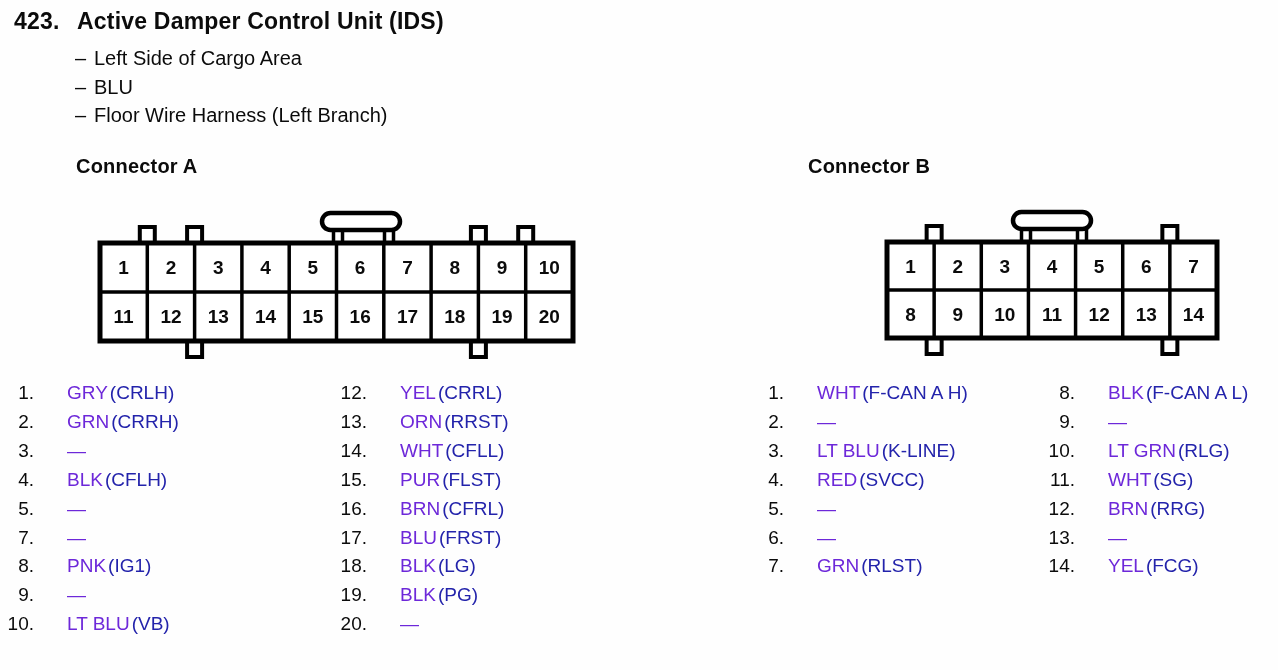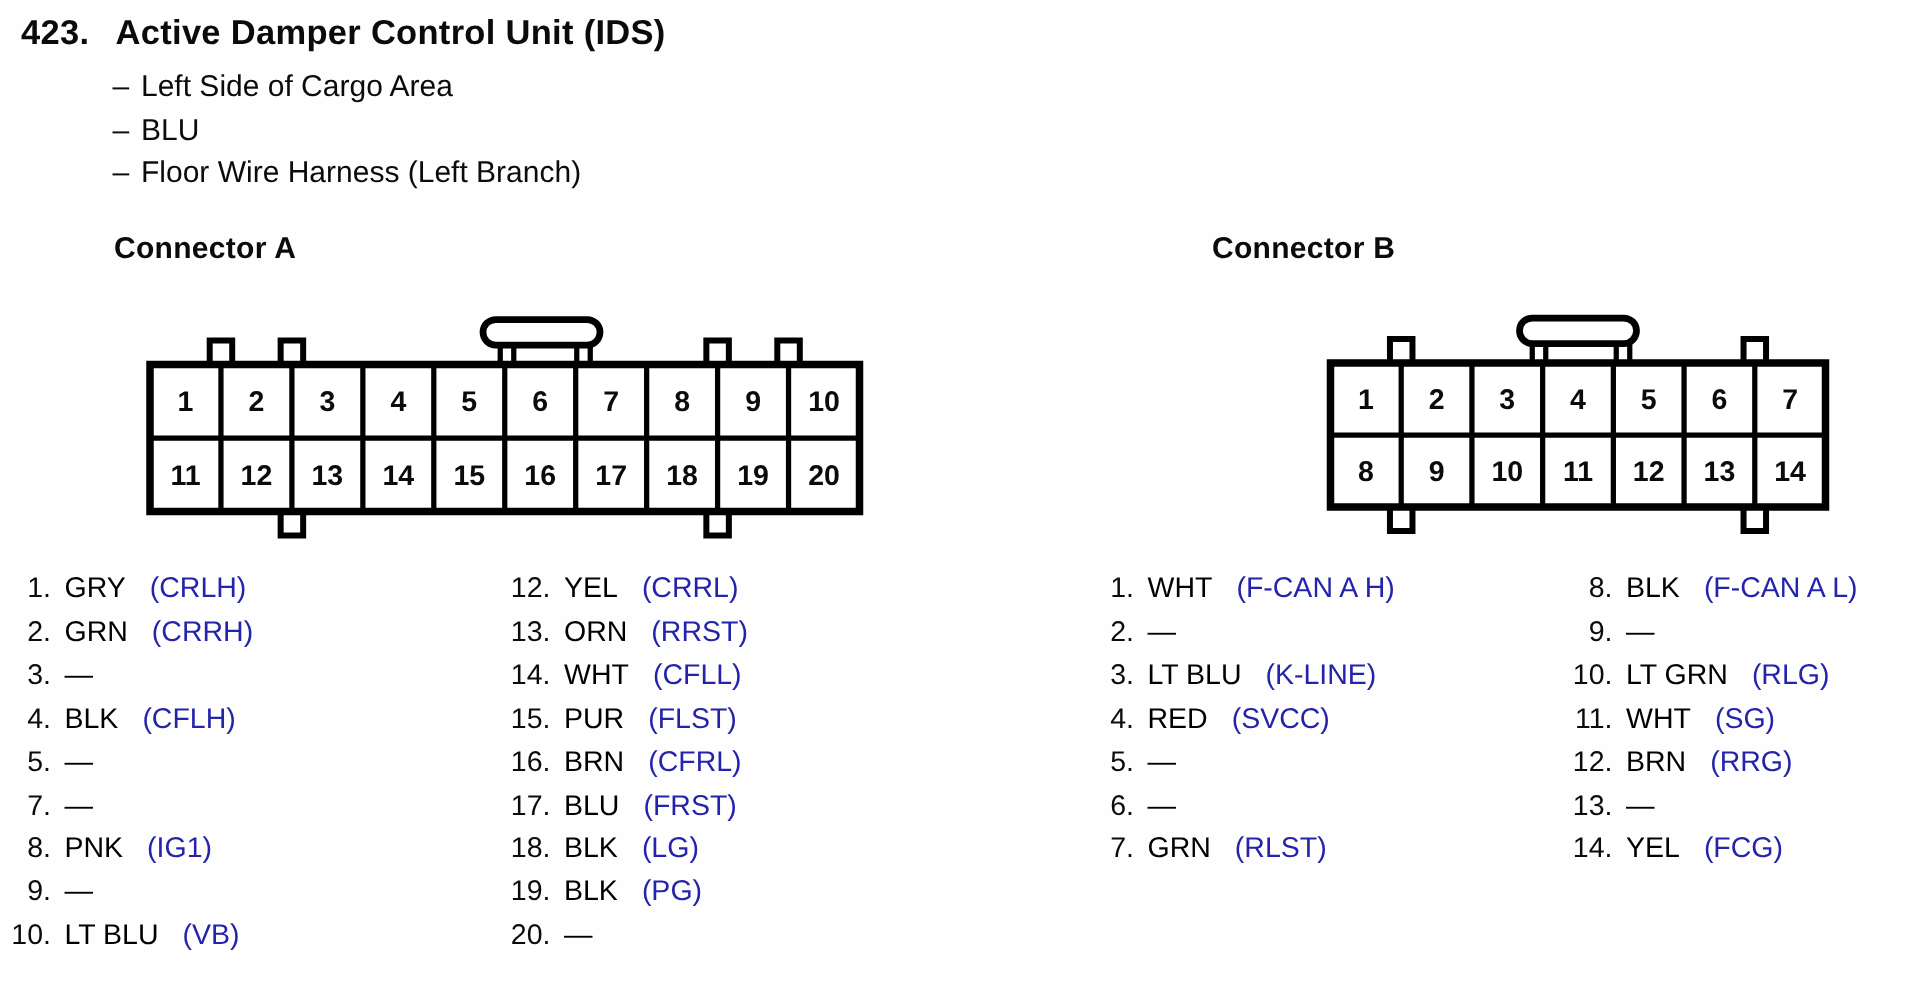--- a/index.html
+++ b/index.html
@@ -17,24 +17,24 @@
   #heading-B{left:789px;margin-left:19px;}
   #conn-svg{position:absolute;left:0;top:0;}
   .cell-num{font-family:"Liberation Sans","DejaVu Sans",sans-serif;font-size:19px;font-weight:700;fill:#0b0b0b;}
   .pin-col{position:absolute;top:379px;}
   .pin-row{white-space:nowrap;line-height:28.9px;font-size:19px;}
   .pin-num{display:inline-block;text-align:right;margin-right:9px;}
   .col-w-narrow .pin-num{width:28px;}
   .col-w-wide .pin-num{width:37px;}
   #list-A1{left:6px;}
   #list-A2{left:330px;}
-  #list-B1{left:728px;}
+  #list-B1{left:756px;}
   #list-B2{left:1038px;}
-  .pin-wire{color:#000000;}
-  .pin-signal{color:var(--signal-blue,#2323ab);margin-left:16px;}
+  .pin-wire{color:#6d28d9;margin-left:24px;}
+  .pin-signal{color:var(--signal-blue,#2323ab);margin-left:2px;}
 </style>
 </head>
 <body>
 
 <div class="page">
 
   <span class="item-num">423.</span>
   <h1 class="page-title">Active Damper Control Unit (IDS)</h1>
 
   <div class="details" id="details">

